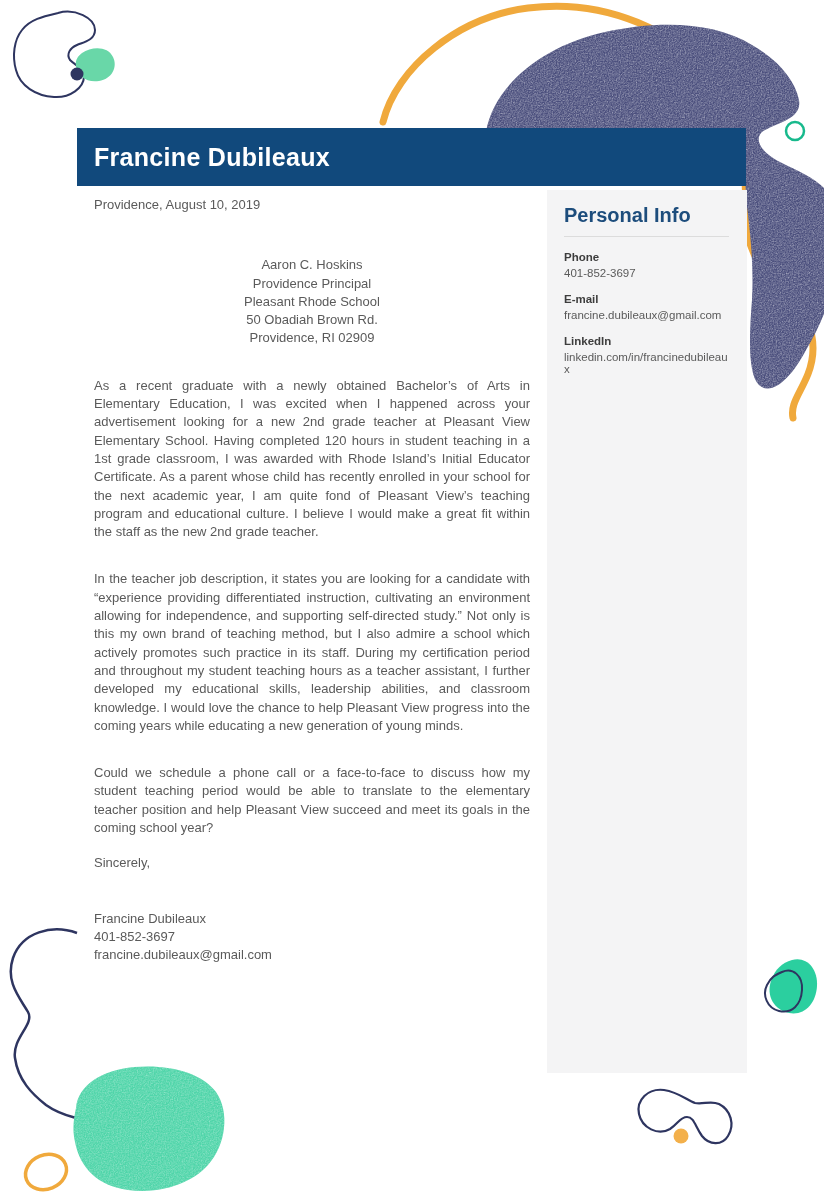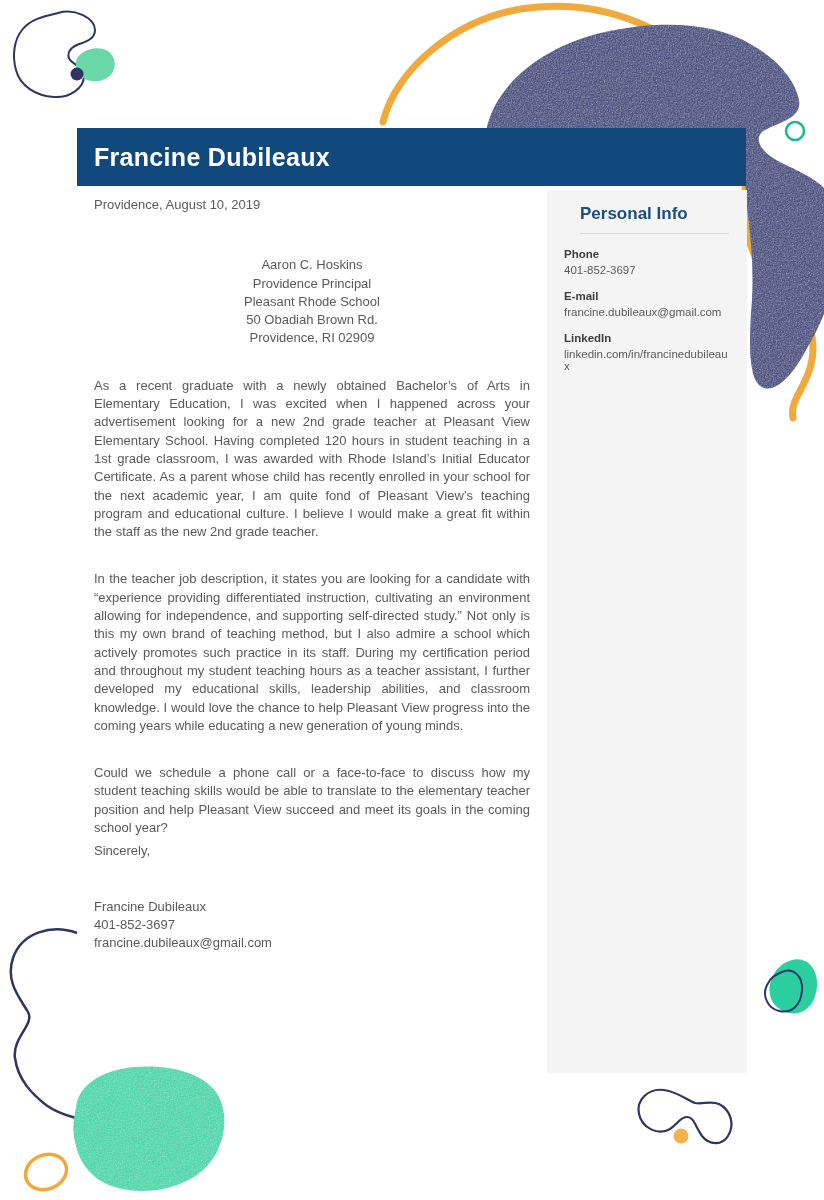--- a/index.html
+++ b/index.html
@@ -26,45 +26,44 @@
     letter-spacing: 0.3px;
   }
   .sidebar {
     position: absolute; left: 547px; top: 190px;
     width: 200px; height: 883px;
     background: #f4f4f5;
     z-index: 2;
     padding: 14px 18px 0 17px;
   }
   .sidebar h2 {
-    color: #1d4d7c; font-size: 17px; font-weight: bold;
+    color: #1d4d7c; font-size: 20px; font-weight: bold;
     padding-bottom: 9px;
     border-bottom: 1px solid #dcdcdc;
-    margin-left: 16px;
   }
   .contact-item { margin-top: 14px; }
   .contact-label {
     font-size: 11.5px; font-weight: bold; color: #3d3d3d;
     display: block;
   }
   .contact-value {
     font-size: 11.5px; color: #5a5a5a; margin-top: 4px;
     word-wrap: break-word;
   }
   .letter {
     position: absolute; left: 94px; top: 196px;
     width: 436px; z-index: 2;
     font-size: 13px; line-height: 18.3px; color: #5a5a5a;
   }
   .recipient-block { margin-top: 42px; text-align: center; }
   .letter p.para {
     margin-top: 29px;
     text-align: justify;
   }
-  .closing { margin-top: 5px; }
+  .closing { margin-top: 17px; }
   .signature-block { margin-top: 37px; }
 </style>
 </head>
 <body>
 
 <svg class="deco-layer" width="824" height="1200" viewBox="0 0 824 1200" aria-hidden="true">
   <defs>
     <filter id="speckle" x="0%" y="0%" width="100%" height="100%">
       <feTurbulence type="fractalNoise" baseFrequency="0.75" numOctaves="2" stitchTiles="stitch"></feTurbulence>
       <feColorMatrix type="matrix" values="0 0 0 0 1  0 0 0 0 1  0 0 0 0 1  1 1 1 0 -1.2"></feColorMatrix>
@@ -139,21 +138,21 @@
   <div class="recipient-block">
     <div>Aaron C. Hoskins</div>
     <div>Providence Principal</div>
     <div>Pleasant Rhode School</div>
     <div>50 Obadiah Brown Rd.</div>
     <div>Providence, RI 02909</div>
   </div>
 
   <p class="para">As a recent graduate with a newly obtained Bachelor’s of Arts in Elementary Education, I was excited when I happened across your advertisement looking for a new 2nd grade teacher at Pleasant View Elementary School. Having completed 120 hours in student teaching in a 1st grade classroom, I was awarded with Rhode Island’s Initial Educator Certificate. As a parent whose child has recently enrolled in your school for the next academic year, I am quite fond of Pleasant View’s teaching program and educational culture. I believe I would make a great fit within the staff as the new 2nd grade teacher.</p>
   <p class="para">In the teacher job description, it states you are looking for a candidate with “experience providing differentiated instruction, cultivating an environment allowing for independence, and supporting self-directed study.” Not only is this my own brand of teaching method, but I also admire a school which actively promotes such practice in its staff. During my certification period and throughout my student teaching hours as a teacher assistant, I further developed my educational skills, leadership abilities, and classroom knowledge. I would love the chance to help Pleasant View progress into the coming years while educating a new generation of young minds.</p>
-  <p class="para">Could we schedule a phone call or a face-to-face to discuss how my student teaching skills would be able to translate to the elementary teacher position and help Pleasant View succeed and meet its goals in the coming school year?</p>
+  <p class="para">Could we schedule a phone call or a face-to-face to discuss how my student teaching period would be able to translate to the elementary teacher position and help Pleasant View succeed and meet its goals in the coming school year?</p>
 
   <div class="closing">Sincerely,</div>
 
   <div class="signature-block">
     <div>Francine Dubileaux</div>
     <div>401-852-3697</div>
     <div>francine.dubileaux@gmail.com</div>
   </div>
 </div>
 

